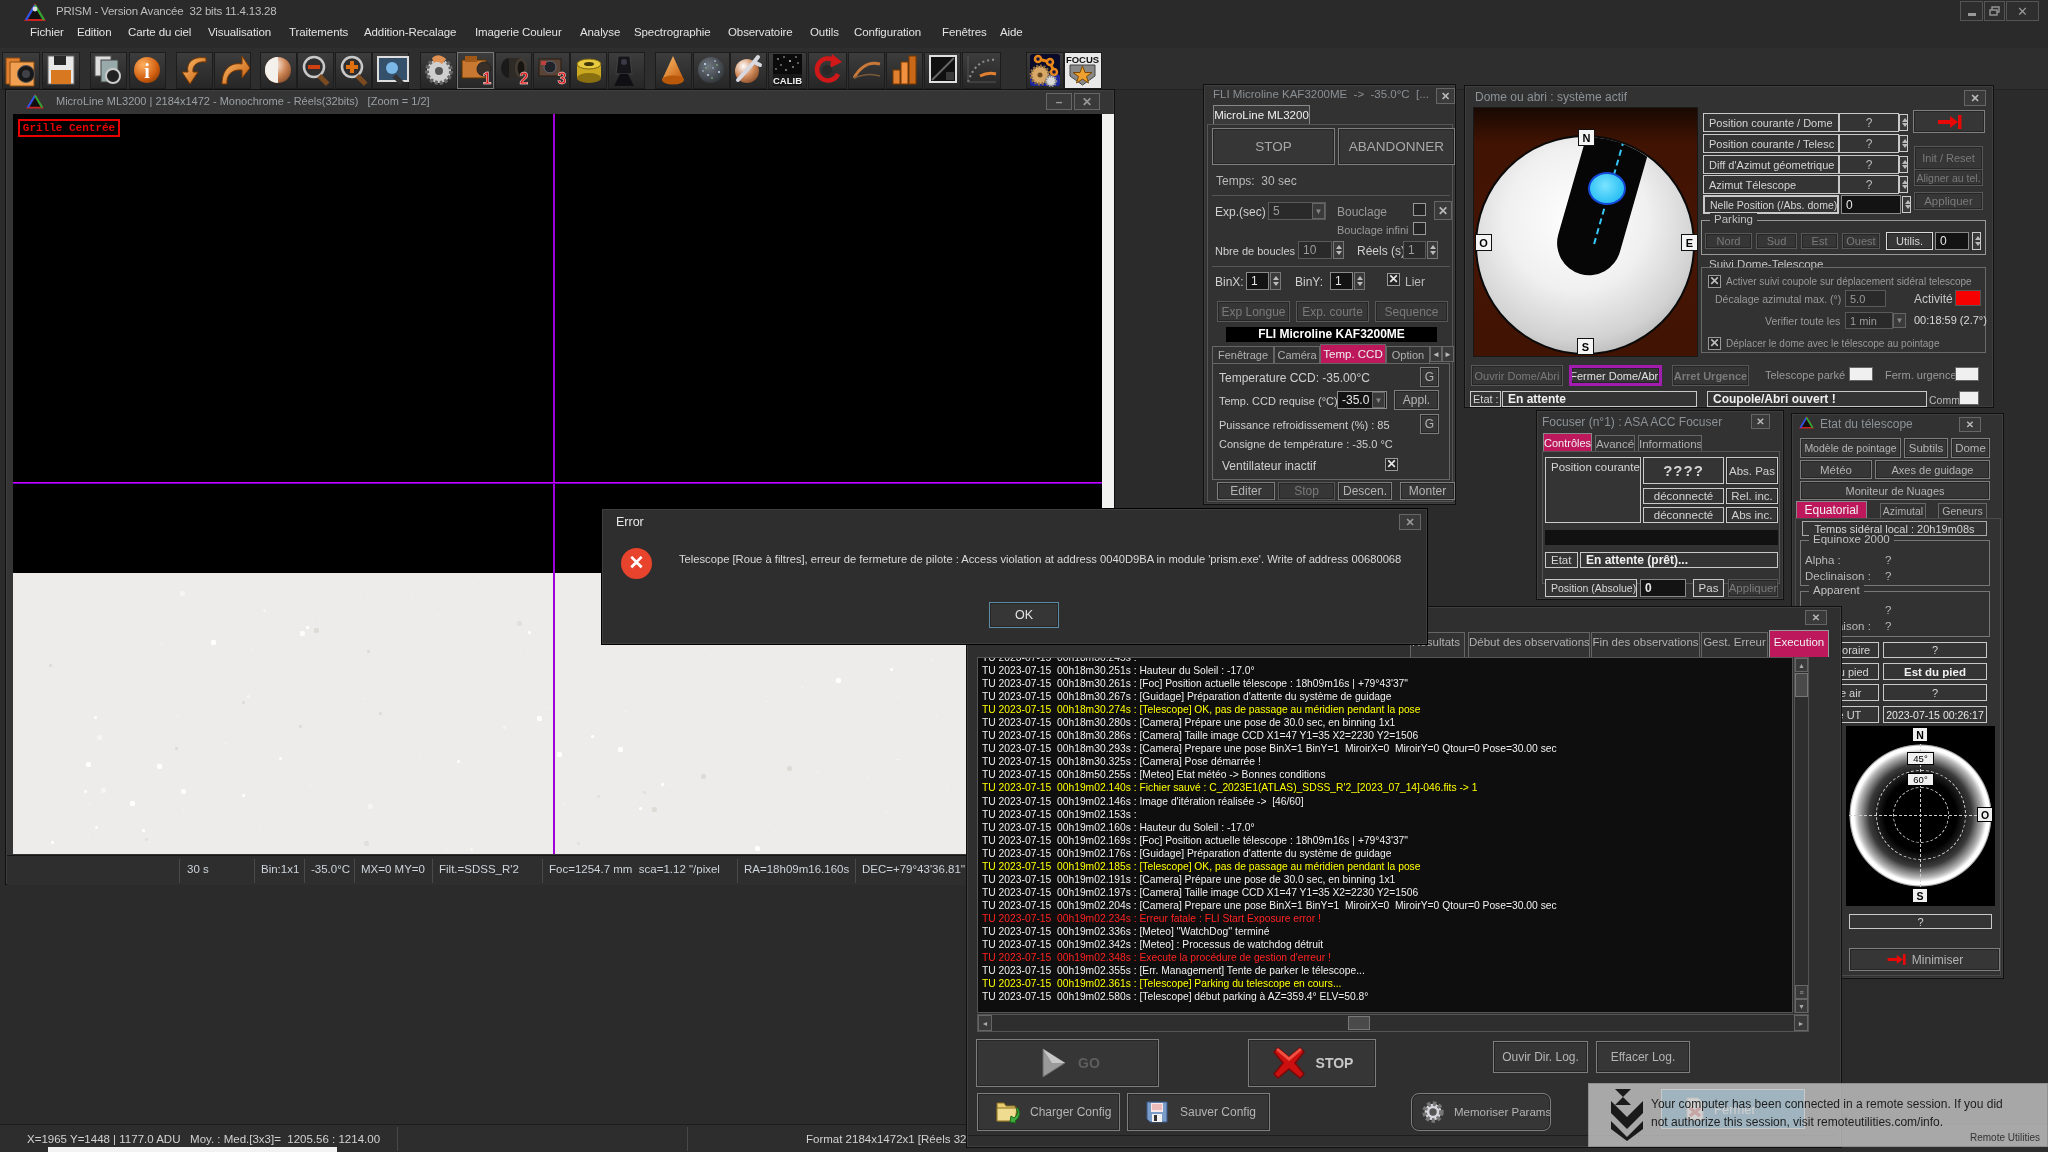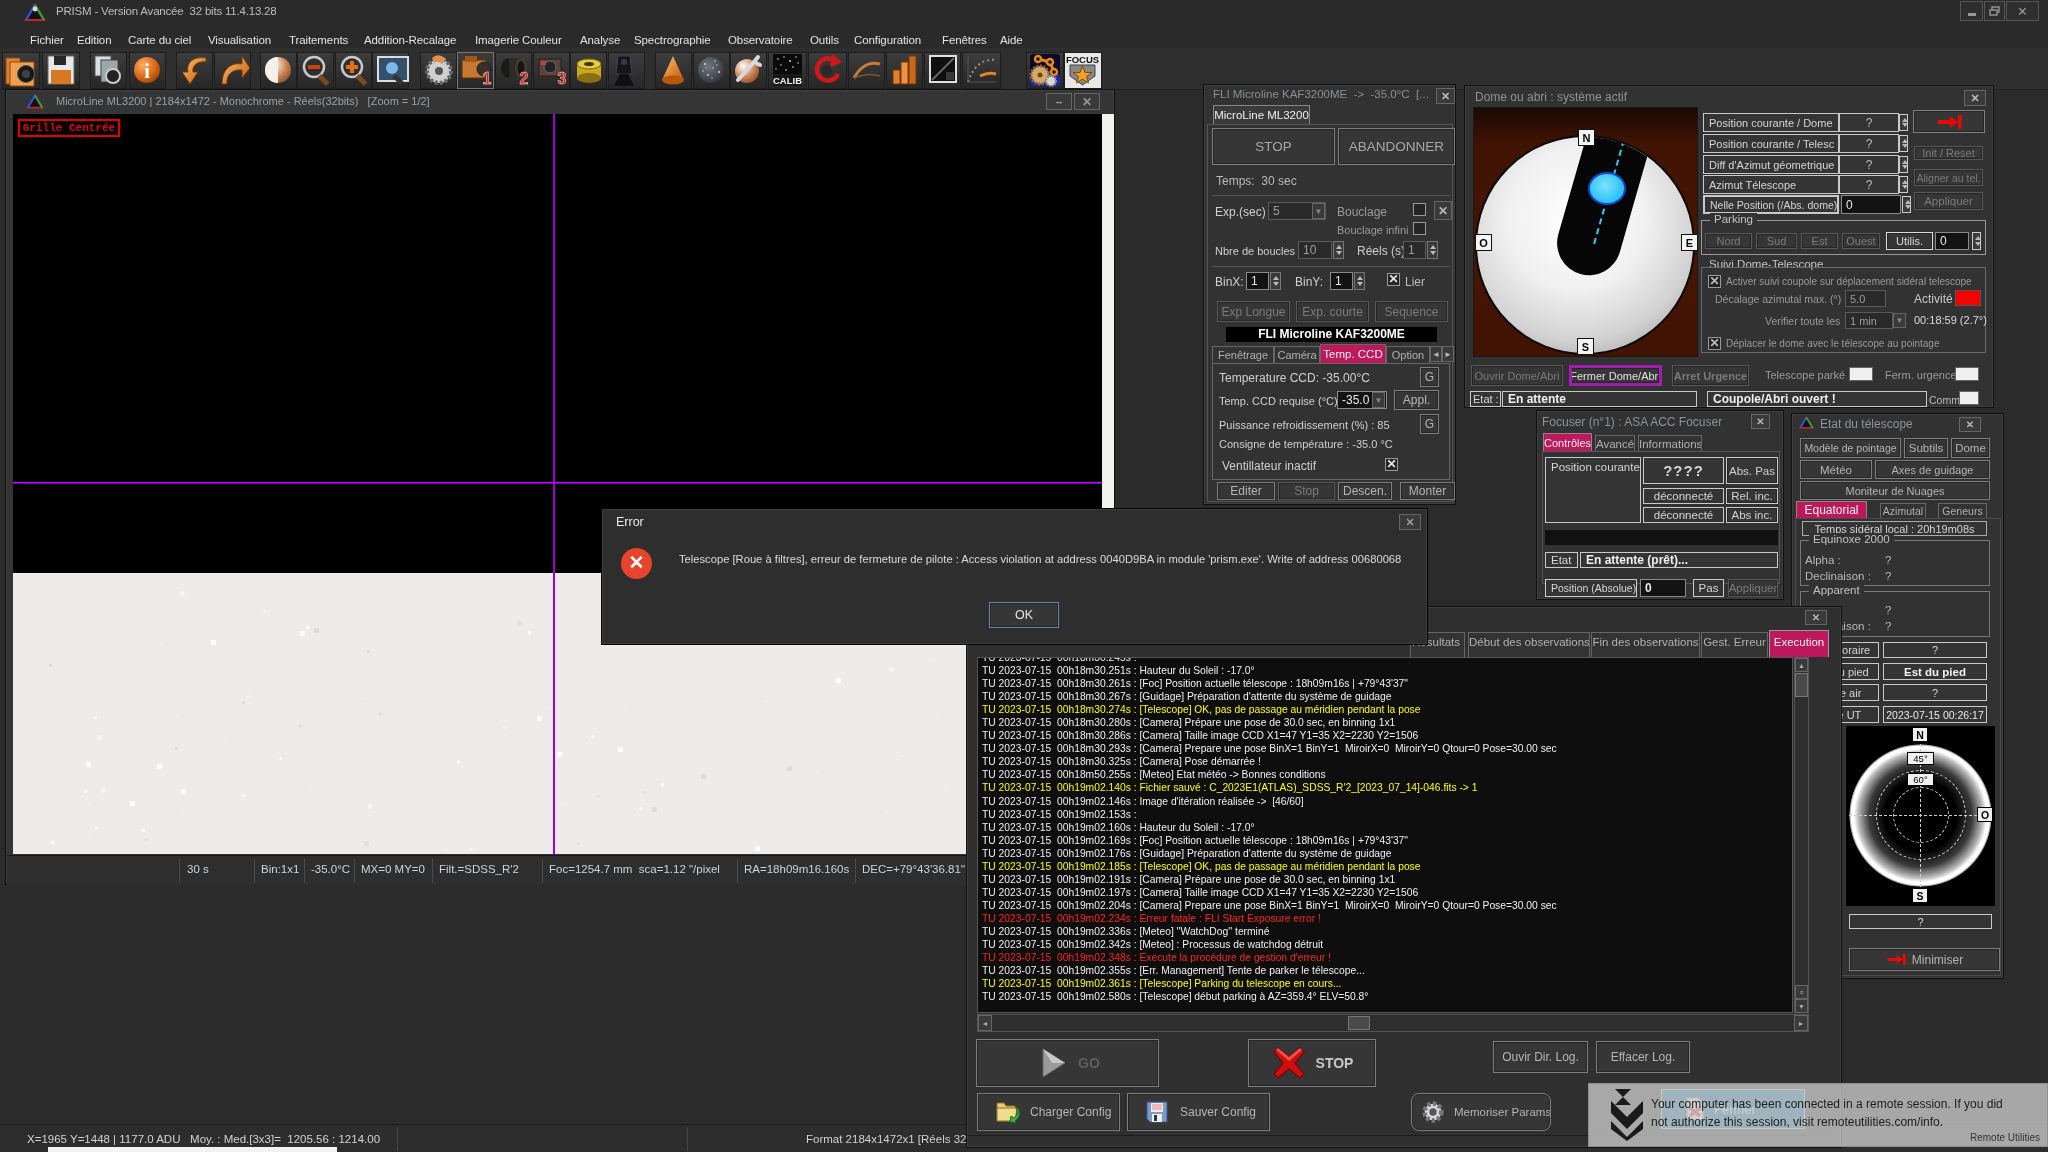--- a/index.html
+++ b/index.html
@@ -1,18 +1,18 @@
 <!DOCTYPE html>
 <html><head>
 <meta charset="utf-8">
 <style>
 * { margin:0; padding:0; box-sizing:border-box; }
 html,body { width:2048px; height:1152px; overflow:hidden; background:#2b2b2b;
   font-family:"Liberation Sans", sans-serif; }
-#menubar span { top:8px;padding-left:23px; }
+#menubar span { top:0;padding-left:23px; }
 #loglines div { white-space:pre; height:13.05px; line-height:13.05px; overflow:visible; }
 #root { position:relative; width:2048px; height:1152px; overflow:hidden; }
 .abs { position:absolute; }
 .win { position:absolute; background:#323232; border:1px solid #101010;
   box-shadow:0 0 0 1px #3e3e3e inset; }
 .titletxt { color:#8c9296; font-size:12px; }
 .btn { position:absolute; background:#363636; border:1px solid #7e7e7e;
   color:#b4b4b4; text-align:center; font-size:12px; white-space:nowrap; overflow:hidden;
   box-shadow:inset 0 0 0 1px #262626; display:flex; align-items:center; justify-content:center; }
 .btn.dis { color:#7a7a7a; border-color:#585858; }
@@ -469,21 +469,21 @@
   <div class="spin" style="left:434px;top:70px;height:17px;width:9px;border-color:#ccc;"></div>
   <div class="lblbox" style="left:238px;top:89px;width:136px;height:19px;font-size:11px;">Azimut Télescope</div>
   <div class="lblbox" style="left:374px;top:89px;width:60px;height:19px;justify-content:center;padding-left:0;color:#b9b9b9;">?</div>
   <div class="spin" style="left:434px;top:90px;height:17px;width:9px;border-color:#ccc;"></div>
   <div class="btn" style="left:448px;top:24px;width:72px;height:23px;">
     <svg width="26" height="16" viewBox="0 0 26 16">
           <path d="M2 6 h12 v-4 l8 6 -8 6 v-4 h-12 Z" fill="#e80808"></path>
           <rect x="22" y="1" width="3.5" height="14" fill="#e80808"></rect>
         </svg>
   </div>
-  <div class="btn dis" style="left:449px;top:60px;width:69px;height:14px;font-size:11px;">Init / Reset</div>
+  <div class="btn dis" style="left:449px;top:60px;width:69px;height:24px;font-size:11px;">Init / Reset</div>
   <div class="btn dis" style="left:449px;top:83px;width:69px;height:17px;font-size:10.5px;">Aligner au tel.</div>
   <div class="lblbox" style="left:238px;top:109px;width:136px;height:19px;border-width:2px;font-size:10.5px;">Nelle Position (/Abs. dome)</div>
   <div class="inp" style="left:376px;top:109px;width:60px;height:19px;">0</div>
   <div class="spin" style="left:437px;top:110px;height:17px;width:9px;border-color:#ccc;"></div>
   <div class="btn dis" style="left:449px;top:106px;width:69px;height:18px;font-size:11.5px;">Appliquer</div>
 
   <div class="grp" style="left:236px;top:134px;width:285px;height:35px;border-color:#999;">
     <span style="font-size:11.5px;">Parking</span>
   </div>
   <div class="btn dis" style="left:240px;top:147px;width:47px;height:16px;font-size:11px;">Nord</div>

